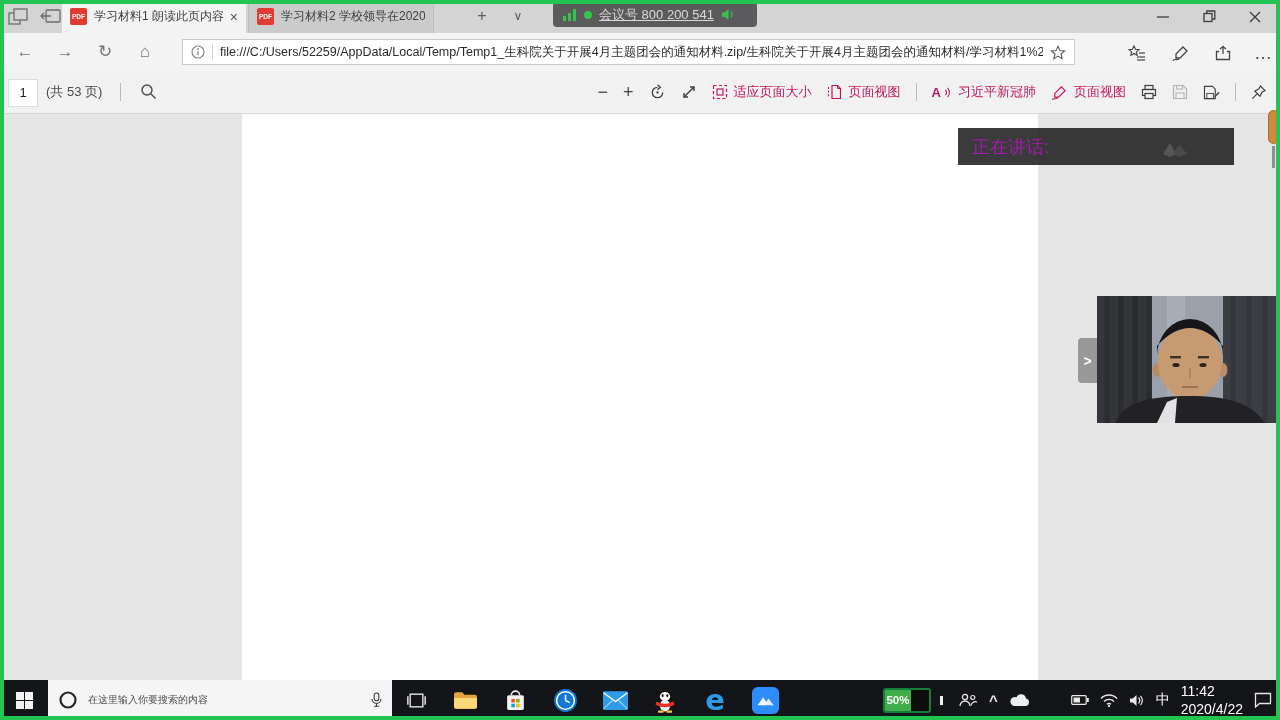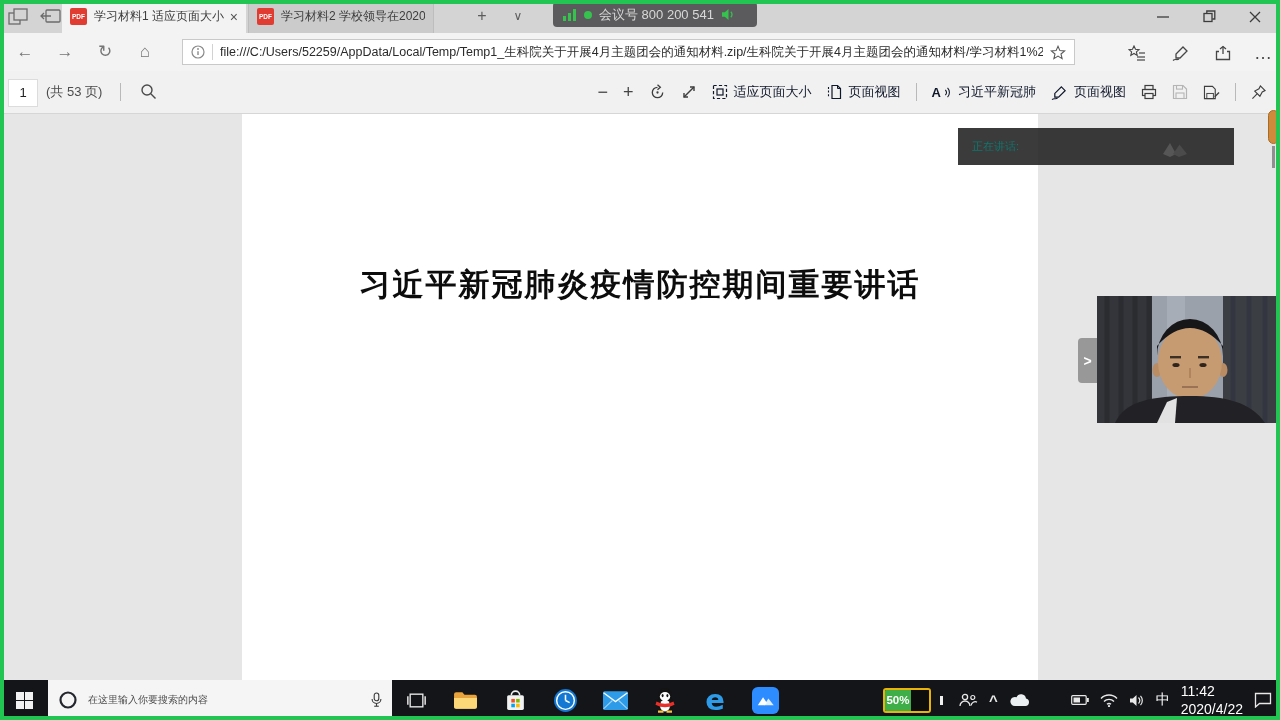--- a/index.html
+++ b/index.html
@@ -17,58 +17,58 @@
   .tab{top:0;height:33px;display:flex;align-items:center;padding:0 8px;box-sizing:border-box;}
   .tab.active{background:#f3f3f3;}
   .tab.inactive{background:#cbcbcb;border-left:1px solid #bdbdbd;border-right:1px solid #bdbdbd;}
   .pdf-badge{width:17px;height:17px;background:#e03c31;border-radius:2px;color:#fff;
              font-size:6.5px;font-weight:bold;display:flex;align-items:center;justify-content:center;flex:none;}
   .tab-title{font-size:12px;color:#3d3d3d;margin-left:7px;white-space:nowrap;overflow:hidden;flex:1;}
   .tab-close{font-size:14px;color:#555;margin-left:6px;flex:none;cursor:default;}
   .bar-glyph{font-size:16px;color:#5c5c5c;top:5px;width:24px;height:22px;text-align:center;line-height:22px;}
   .meet-pill{left:553px;top:2px;width:204px;height:25px;background:rgba(82,82,84,0.93);border-radius:4px;
              display:flex;align-items:center;padding:0 10px;box-sizing:border-box;gap:7px;z-index:6;}
-  .meet-pill .lbl{font-size:13px;color:#d8d8d8;white-space:nowrap;}
+  .meet-pill .lbl{font-size:13px;color:#d8d8d8;white-space:nowrap;text-decoration:underline;}
   .win-ctl{top:0;width:46px;height:33px;display:flex;align-items:center;justify-content:center;color:#3c3c3c;}
 
   
   .addrbar{left:0;top:33px;width:1280px;height:38px;background:#f3f3f3;}
   .nav-glyph{top:7px;width:26px;height:24px;font-size:17px;color:#767676;text-align:center;line-height:24px;}
   .url-box{left:182px;top:6px;width:893px;height:26px;background:#fff;border:1px solid #c9c9c9;
            display:flex;align-items:center;box-sizing:border-box;padding:0 8px;gap:7px;}
   .url-text{font-size:12.5px;color:#2b2b2b;white-space:nowrap;overflow:hidden;flex:1;}
   .vline{width:1px;height:16px;background:#d2d2d2;flex:none;}
   .addr-ic{top:9px;width:30px;height:22px;color:#454545;display:flex;align-items:center;justify-content:center;}
 
   
   .pdfbar{left:0;top:71px;width:1280px;height:43px;background:#f1f1f1;border-bottom:1px solid #d6d6d6;
           box-sizing:border-box;}
   .page-box{left:8px;top:8px;width:28px;height:26px;background:#fff;border:1px solid #dcdcdc;
             font-size:13px;color:#222;text-align:center;line-height:26px;}
   .page-count{left:46px;top:0;height:42px;line-height:42px;font-size:13px;color:#4c4c4c;}
   .pb-div{top:12px;width:1px;height:18px;background:#b9b9b9;}
   .pb-right{right:14px;top:0;height:42px;display:flex;align-items:center;gap:15px;color:#3e3e3e;}
-  .pb-item{display:flex;align-items:center;gap:6px;font-size:13px;color:#0f172a;}
+  .pb-item{display:flex;align-items:center;gap:6px;font-size:13px;color:#be185d;}
   .pb-glyph{font-size:18px;color:#444;line-height:1;}
   .pb-item.disabled{color:#b5b5b5;}
   .ra-letter{font-size:13px;font-weight:bold;}
 
   
   .content{left:0;top:114px;width:1280px;height:566px;background:#e6e6e6;}
   .pdf-page{left:242px;top:0;width:796px;height:566px;background:#fff;}
   .doc-title{width:796px;text-align:center;font-weight:800;font-size:31px;color:#0c0c0c;letter-spacing:2px;
              font-family:"Liberation Sans","DejaVu Sans",sans-serif;}
   .scroll-thumb{left:1268px;top:-4px;width:11px;height:34px;background:#d08a3c;border:1px solid #a86a25;
                 border-radius:6px;box-sizing:border-box;}
   .scroll-tick{left:1272px;top:32px;width:3px;height:22px;background:#8f8f8f;}
 
   
   .speaking{left:958px;top:128px;width:276px;height:37px;background:rgba(32,32,32,0.88);z-index:10;
             display:flex;align-items:center;padding:0 14px;box-sizing:border-box;}
-  .speaking .lbl{font-size:11px;color:#0f766e;flex:1;}
+  .speaking .lbl{font-size:18px;color:#a21caf;flex:1;}
 
   
   .video{left:1097px;top:296px;width:183px;height:127px;background:#4a4d52;z-index:10;overflow:hidden;}
   .vstrip{position:absolute;left:0;bottom:0;width:183px;height:27px;background:rgba(15,15,15,0.45);
           display:flex;align-items:center;}
   .host-badge{width:53px;height:27px;background:#e79a2f;color:#fff;font-size:13px;display:flex;
               align-items:center;justify-content:center;flex:none;}
   .vname{font-size:13px;color:#fff;margin-left:6px;white-space:nowrap;}
   .collapse{left:1078px;top:338px;width:19px;height:45px;background:rgba(138,138,138,0.85);
             border-radius:4px 0 0 4px;z-index:10;display:flex;align-items:center;justify-content:center;
@@ -77,21 +77,21 @@
   
   .taskbar{left:0;top:680px;width:1280px;height:40px;background:#141519;z-index:20;display:flex;align-items:center;}
   .tb-btn{width:48px;height:40px;display:flex;align-items:center;justify-content:center;flex:none;}
   .searchbox{width:344px;height:40px;background:#f5f5f5;display:flex;align-items:center;flex:none;
              padding:0 10px;box-sizing:border-box;gap:10px;}
   .searchbox .txt{font-size:10px;color:#4c4c4c;flex:1;white-space:nowrap;overflow:hidden;}
   .app-slot{width:50px;height:40px;display:flex;align-items:center;justify-content:center;flex:none;position:relative;}
   .app-slot.open::after{content:"";position:absolute;bottom:0;left:11px;width:28px;height:2.5px;background:#6fb3e6;}
   .edge-e{font-size:29px;font-weight:bold;color:#2e9be8;font-family:"DejaVu Sans",sans-serif;line-height:1;}
   .tray{margin-left:auto;display:flex;align-items:center;gap:11px;padding-right:8px;}
-  .batt-badge{width:44px;height:21px;border:2px solid #eab308;border-radius:3px;position:relative;
+  .batt-badge{width:44px;height:21px;border:2px solid #15803d;border-radius:3px;position:relative;
               display:flex;overflow:hidden;box-sizing:content-box;margin-right:8px;}
   .batt-badge .fill{width:26px;background:#3fae49;display:flex;align-items:center;justify-content:center;
                     color:#fff;font-size:11.5px;font-weight:bold;}
   .batt-badge .rest{flex:1;background:#0d0d0d;}
   .batt-nub{width:3px;height:9px;background:#f0f0f0;margin-right:4px;margin-left:-7px;}
   .tray-glyph{color:#e8e8e8;font-size:13px;}
   .ime{color:#fff;font-size:14px;font-weight:500;}
   .clockblk{color:#fff;font-size:14px;line-height:1.3;min-width:62px;}
 </style>
 </head>
@@ -108,21 +108,21 @@
     </div>
     <div class="abs aside-btn" style="left:40px;">
       <svg viewBox="0 0 22 17" width="22" height="17">
           <rect x="6" y="2" width="14" height="12" rx="1" fill="none" stroke="currentColor" stroke-width="1.3"></rect>
           <path d="M11,8 H1 M4,5 L1,8 L4,11" fill="none" stroke="currentColor" stroke-width="1.3"></path>
         </svg>
     </div>
 
     <div class="abs tab active" style="left:62px;width:184px;">
       <span class="pdf-badge">PDF</span>
-      <span class="tab-title">学习材料1 适应页面大小</span>
+      <span class="tab-title">学习材料1 朗读此页内容</span>
       <span class="tab-close">×</span>
     </div>
     <div class="abs tab inactive" style="left:248px;width:186px;">
       <span class="pdf-badge">PDF</span>
       <span class="tab-title">学习材料2 学校领导在2020</span>
     </div>
 
     <div class="abs bar-glyph" style="left:470px;">+</div>
     <div class="abs bar-glyph" style="left:506px;font-size:12px;">∨</div>
 
@@ -300,21 +300,20 @@
         <svg viewBox="0 0 16 16" width="15" height="15">
             <path d="M10,1 L15,6 L12,7.5 L9.5,12 L4,6.5 L8.5,4 Z" fill="none" stroke="currentColor" stroke-width="1.2"></path>
             <line x1="6.5" y1="9.5" x2="1.5" y2="14.5" stroke="currentColor" stroke-width="1.2"></line>
           </svg>
       </span>
     </div>
   </div>
 
   <div class="abs content">
     <div class="abs pdf-page">
-      <div class="abs doc-title" style="top:150px;">习近平新冠肺炎疫情防控期间重要讲话</div>
     </div>
     <div class="abs scroll-thumb"></div>
     <div class="abs scroll-tick"></div>
   </div>
 
   <div class="abs speaking">
     <span class="lbl">正在讲话:</span>
     <span style="margin-right:26px;">
       <svg viewBox="0 0 34 20" width="34" height="20">
           <polygon points="3,17 10,6 16,17 10,20" fill="#565656"></polygon>

